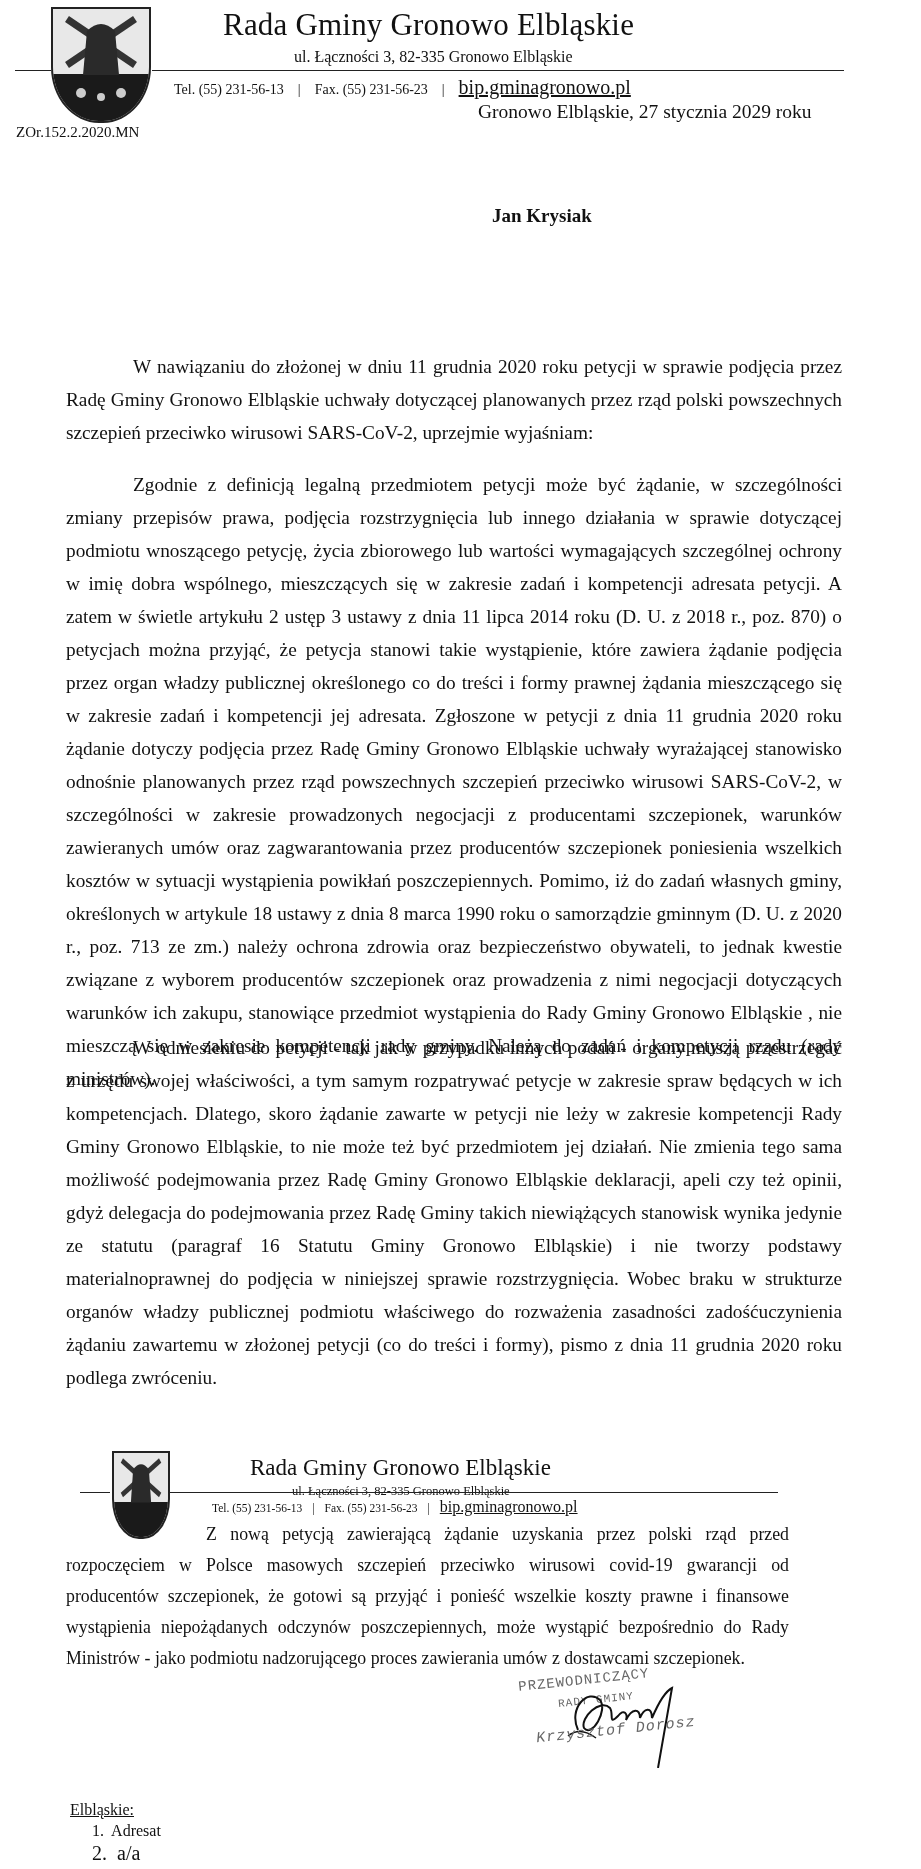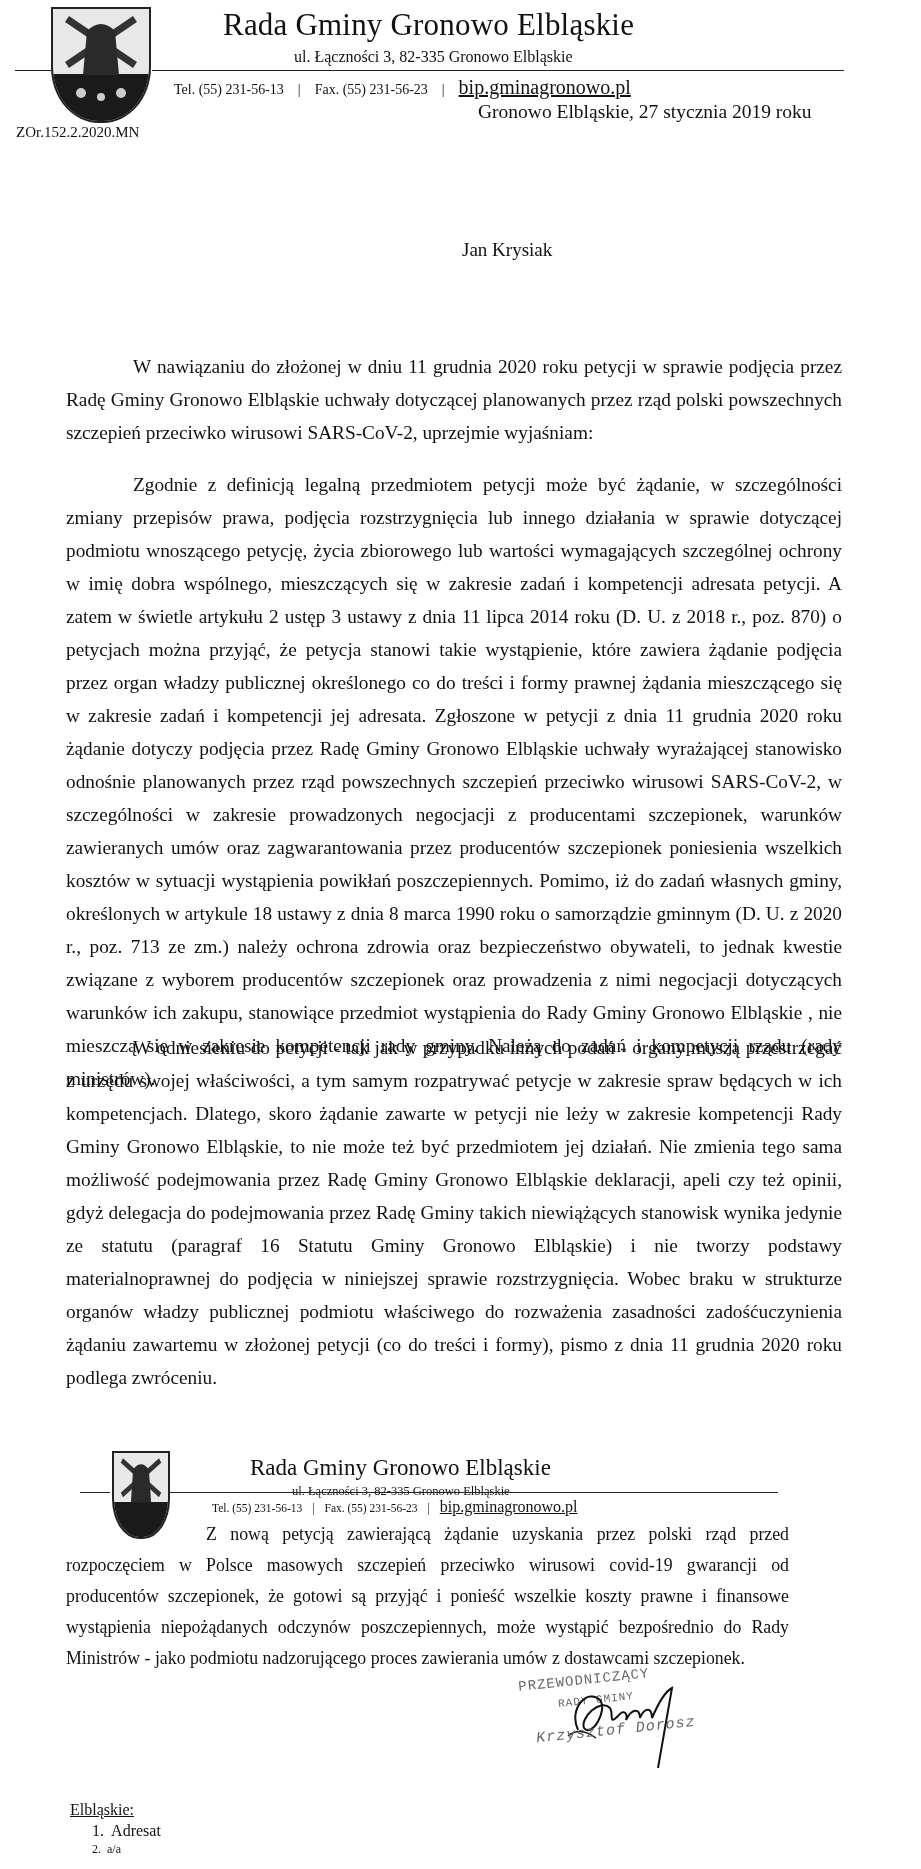--- a/index.html
+++ b/index.html
@@ -48,24 +48,24 @@
 </div>
 
 <div class="abs hdr-title" style="left:223px; top:7px;">Rada Gminy Gronowo Elbląskie</div>
 <div class="abs hdr-addr" style="left:294px; top:48px;">ul. Łączności 3, 82-335 Gronowo Elbląskie</div>
 <div class="abs hdr-line" style="left:15px; width:36px; top:70px;"></div>
 <div class="abs hdr-line" style="left:152px; width:692px; top:70px;"></div>
 <div class="abs hdr-contact" style="left:174px; top:76px;">
   <span>Tel. (55) 231-56-13</span><span class="sep">|</span><span>Fax. (55) 231-56-23</span><span class="sep">|</span><span class="link">bip.gminagronowo.pl</span>
 </div>
 
-<div class="abs" style="left:478px; top:101px; font-size:19.5px;">Gronowo Elbląskie, 27 stycznia 2019 roku</div>
+<div class="abs" style="left:478px; top:101px; font-size:19.5px;">Gronowo Elbląskie, 27 stycznia 2029 roku</div>
 <div class="abs" style="left:16px; top:124px; font-size:15px;">ZOr.152.2.2020.MN</div>
 
-<div class="abs" style="left:462px; top:205px; font-size:19px; font-weight:normal;margin-top:34px;">Jan Krysiak</div>
+<div class="abs" style="left:492px; top:205px; font-size:19px; font-weight:bold;">Jan Krysiak</div>
 
 <div class="abs para" style="top:350px;">W nawiązaniu do złożonej w dniu 11 grudnia 2020 roku petycji w sprawie podjęcia przez Radę Gminy Gronowo  Elbląskie uchwały dotyczącej planowanych przez rząd polski powszechnych szczepień przeciwko wirusowi SARS-CoV-2, uprzejmie wyjaśniam:</div>
 <div class="abs para" style="top:468px;">Zgodnie z definicją legalną przedmiotem petycji może być żądanie, w szczególności zmiany przepisów prawa, podjęcia rozstrzygnięcia lub innego działania w sprawie dotyczącej podmiotu wnoszącego petycję, życia zbiorowego lub wartości wymagających szczególnej ochrony w imię dobra wspólnego, mieszczących się w zakresie zadań i kompetencji adresata petycji. A zatem w świetle artykułu 2 ustęp 3 ustawy z dnia 11 lipca 2014 roku (D. U. z 2018 r., poz. 870) o petycjach można przyjąć, że petycja stanowi takie wystąpienie, które zawiera żądanie podjęcia przez organ władzy publicznej określonego co do treści i formy prawnej żądania mieszczącego się w zakresie zadań i kompetencji jej adresata. Zgłoszone w petycji z dnia 11 grudnia 2020 roku żądanie dotyczy podjęcia przez Radę Gminy Gronowo Elbląskie uchwały wyrażającej stanowisko odnośnie planowanych przez rząd powszechnych szczepień przeciwko wirusowi SARS-CoV-2, w szczególności w zakresie prowadzonych negocjacji z producentami szczepionek, warunków zawieranych umów oraz zagwarantowania przez producentów szczepionek poniesienia wszelkich kosztów w sytuacji wystąpienia powikłań poszczepiennych. Pomimo, iż do zadań własnych gminy, określonych w artykule 18 ustawy z dnia 8 marca 1990 roku o samorządzie gminnym (D. U. z 2020 r., poz. 713 ze zm.) należy ochrona zdrowia oraz bezpieczeństwo obywateli, to jednak kwestie związane z wyborem producentów szczepionek oraz prowadzenia z nimi negocjacji dotyczących warunków ich zakupu, stanowiące przedmiot wystąpienia do Rady Gminy Gronowo Elbląskie , nie mieszczą się w zakresie kompetencji rady gminy. Należą do zadań i kompetycji rządu (rady ministrów).</div>
 <div class="abs para" style="top:1031px;">W odniesieniu do petycji - tak jak w przypadku innych podań - organy muszą przestrzegać z urzędu swojej właściwości, a tym samym rozpatrywać petycje w zakresie spraw będących w ich kompetencjach. Dlatego, skoro żądanie zawarte w petycji nie leży w zakresie kompetencji Rady Gminy Gronowo Elbląskie, to nie może też być przedmiotem jej działań. Nie zmienia tego sama możliwość podejmowania przez Radę Gminy Gronowo Elbląskie deklaracji, apeli czy też opinii, gdyż delegacja do podejmowania przez Radę Gminy takich niewiążących stanowisk wynika jedynie ze statutu (paragraf 16 Statutu Gminy Gronowo Elbląskie) i nie tworzy podstawy materialnoprawnej do podjęcia w niniejszej sprawie rozstrzygnięcia. Wobec braku w strukturze organów władzy publicznej podmiotu właściwego do rozważenia zasadności zadośćuczynienia żądaniu zawartemu w złożonej petycji (co do treści i formy), pismo z dnia 11 grudnia 2020 roku podlega zwróceniu.</div>
 
 <div class="abs crest" style="left:112px; top:1451px; width:54px; height:84px; border-radius:0 0 27px 27px / 0 0 40px 40px;">
   <div class="lower"></div>
   <svg width="54" height="84" viewBox="0 0 96 112" preserveAspectRatio="none">
     <g stroke="#333" stroke-width="7">
       <line x1="14" y1="10" x2="82" y2="56"></line>
@@ -89,13 +89,13 @@
   <div class="abs stamp" style="left:40px; top:34px; transform:rotate(-6deg); font-size:11px;">RADY GMINY</div>
   <svg class="abs" style="left:30px; top:8px;" width="160" height="100" viewBox="0 0 160 100">
     <path d="M30 62 C20 40 40 20 52 32 C60 42 44 70 36 60 C32 50 52 30 62 40 C66 46 60 58 70 48 C76 40 80 46 78 52 C84 40 92 40 92 50 C96 40 104 38 104 50 C110 36 116 24 124 20 L110 100" fill="none" stroke="#111" stroke-width="2"></path>
     <path d="M20 68 C30 60 40 64 48 70" fill="none" stroke="#111" stroke-width="1.5"></path>
   </svg>
   <div class="abs stamp" style="left:18px; top:62px; transform:rotate(-6deg); font-size:15px; font-style:italic;">Krzysztof Dorosz</div>
 </div>
 
 <div class="abs" style="left:70px; top:1801px; font-size:16px; text-decoration:underline;">Elbląskie:</div>
 <div class="abs" style="left:92px; top:1822px; font-size:16px; white-space:pre;">1.  Adresat</div>
-<div class="abs" style="left:92px; top:1842px; font-size:12px; white-space:pre;">2.  a/a</div>
+<div class="abs" style="left:92px; top:1842px; font-size:20px; white-space:pre;">2.  a/a</div>
 
 </body></html>

